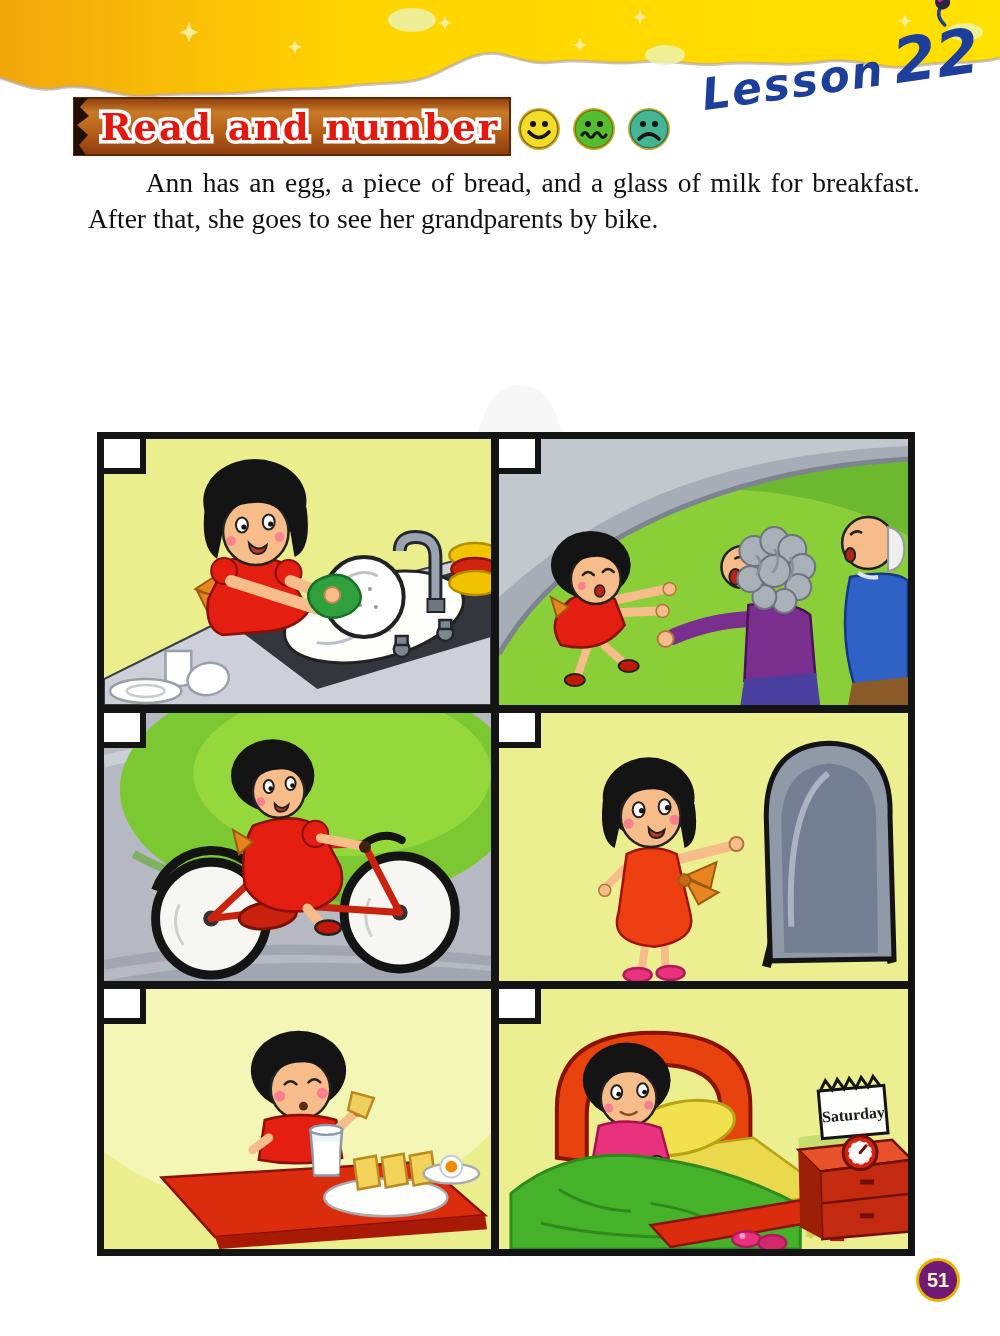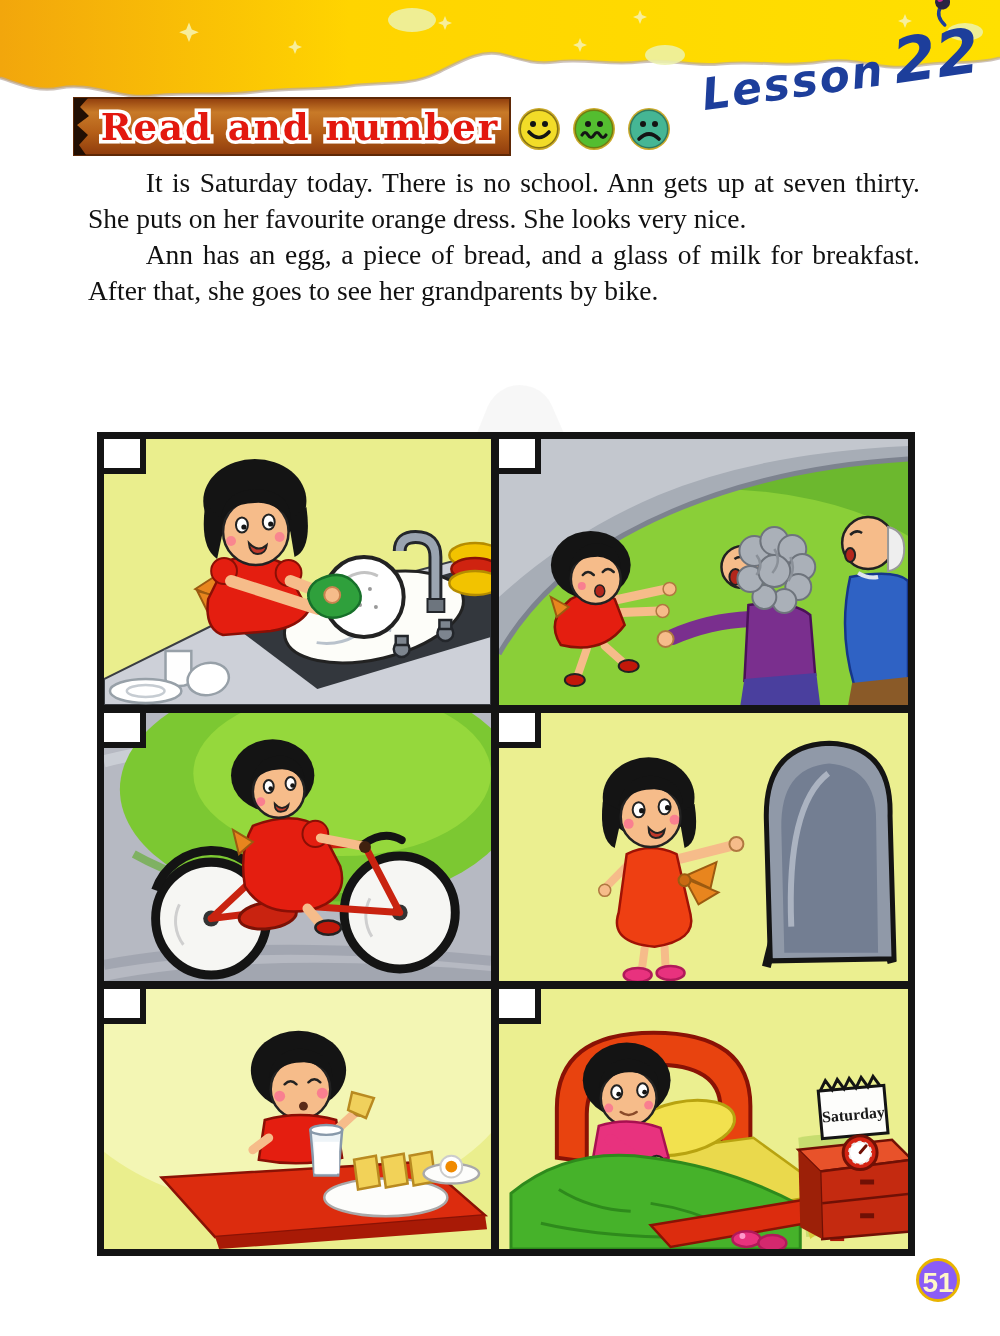--- a/index.html
+++ b/index.html
@@ -25,23 +25,23 @@
   #wm{left:140px;top:300px;opacity:.05;pointer-events:none;}
   
   #grid{left:97px;top:432px;background:#141414;border:7px solid #141414;
         display:grid;grid-template-columns:387px 409px;grid-template-rows:266px 268px 260px;gap:8px;}
   .cell{position:relative;overflow:hidden;}
   .cell svg{display:block;width:100%;height:100%;}
   .numbox{position:absolute;top:0;left:0;width:42px;height:35px;background:#ffffff;
           border-right:6px solid #141414;border-bottom:6px solid #141414;box-sizing:border-box;}
   
   #pagenum{left:916px;top:1258px;width:38px;height:38px;border-radius:50%;
-           background:#8b5cf6;border:3px solid #e9b400;box-sizing:content-box;
-           display:flex;align-items:flex-end;justify-content:center;
-           color:#fff6c8;font-family:"Liberation Sans",sans-serif;font-weight:bold;font-size:28px;}
+           background:#701a75;border:3px solid #e9b400;box-sizing:content-box;
+           display:flex;align-items:center;justify-content:center;
+           color:#fff6c8;font-family:"Liberation Sans",sans-serif;font-weight:bold;font-size:20px;}
 </style>
 </head>
 <body>
 
 <svg id="band" class="abs" width="1000" height="115" viewBox="0 0 1000 115">
   <defs>
     <linearGradient id="bandgrad" x1="0" y1="0" x2="1" y2="0">
       <stop offset="0" stop-color="#f2a60c"></stop>
         <stop offset="0.35" stop-color="#ffd400"></stop>
         <stop offset="1" stop-color="#ffe000"></stop>
@@ -120,21 +120,20 @@
     <circle r="21" fill="#caa92a"></circle>
       <circle r="19.5" fill="#2e7a60"></circle>
     <circle r="18" fill="#45b694"></circle>
     <circle cx="-6" cy="-5" r="3" fill="#141414"></circle>
       <circle cx="6" cy="-5" r="3" fill="#141414"></circle>
     <path d="M-10,10 Q0,0 10,10" stroke="#141414" stroke-width="3.6" fill="none" stroke-linecap="round"></path>
   </svg>
 </div>
 
 <div id="passage" class="abs">
-  <p>It is Saturday today. There is no school. Ann gets up at seven thirty. She puts on her favourite orange dress. She looks very nice.</p>
   <p>Ann has an egg, a piece of bread, and a glass of milk for breakfast. After that, she goes to see her grandparents by bike.</p>
 </div>
 
 <div id="grid" class="abs">
 
   <div class="cell">
     <svg viewBox="0 0 390 266" preserveAspectRatio="none">
       <rect width="390" height="266" fill="#eaee8d"></rect>
       <polygon points="0,266 0,240 110,186 390,112 390,266" fill="#cdd0d8" stroke="#3a3d42" stroke-width="2"></polygon>
       <polygon points="140,194 390,122 390,198 215,250" fill="#33373d"></polygon>

